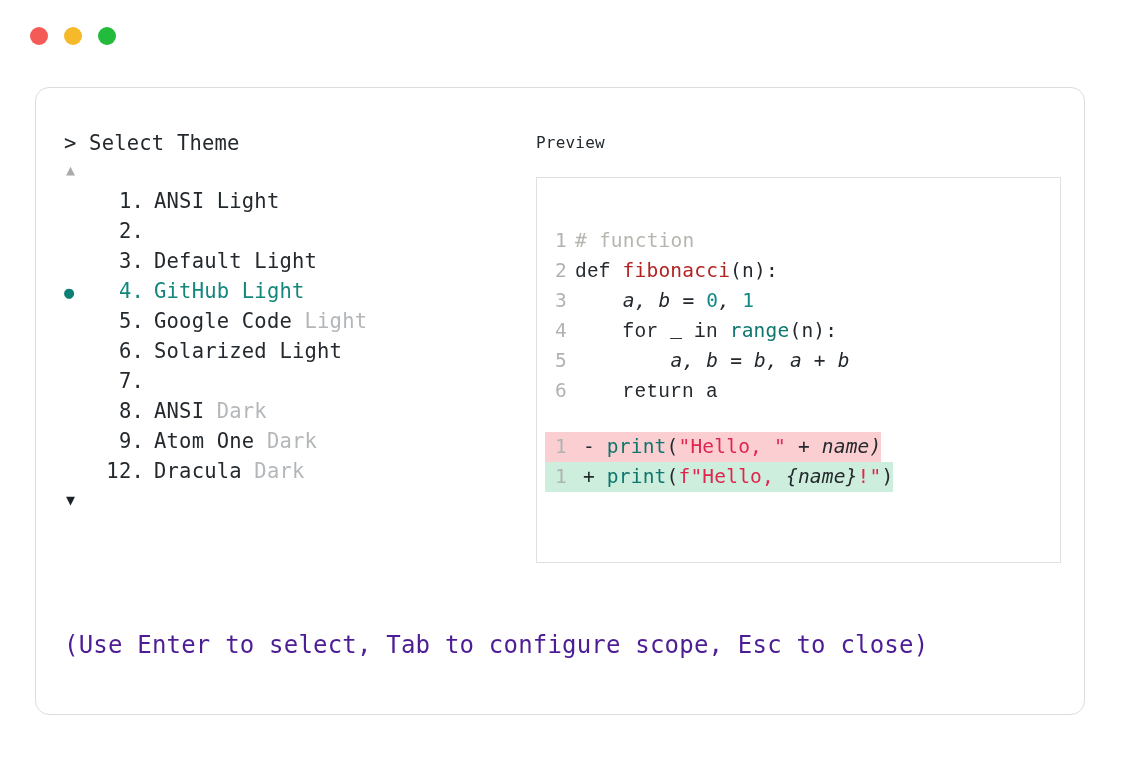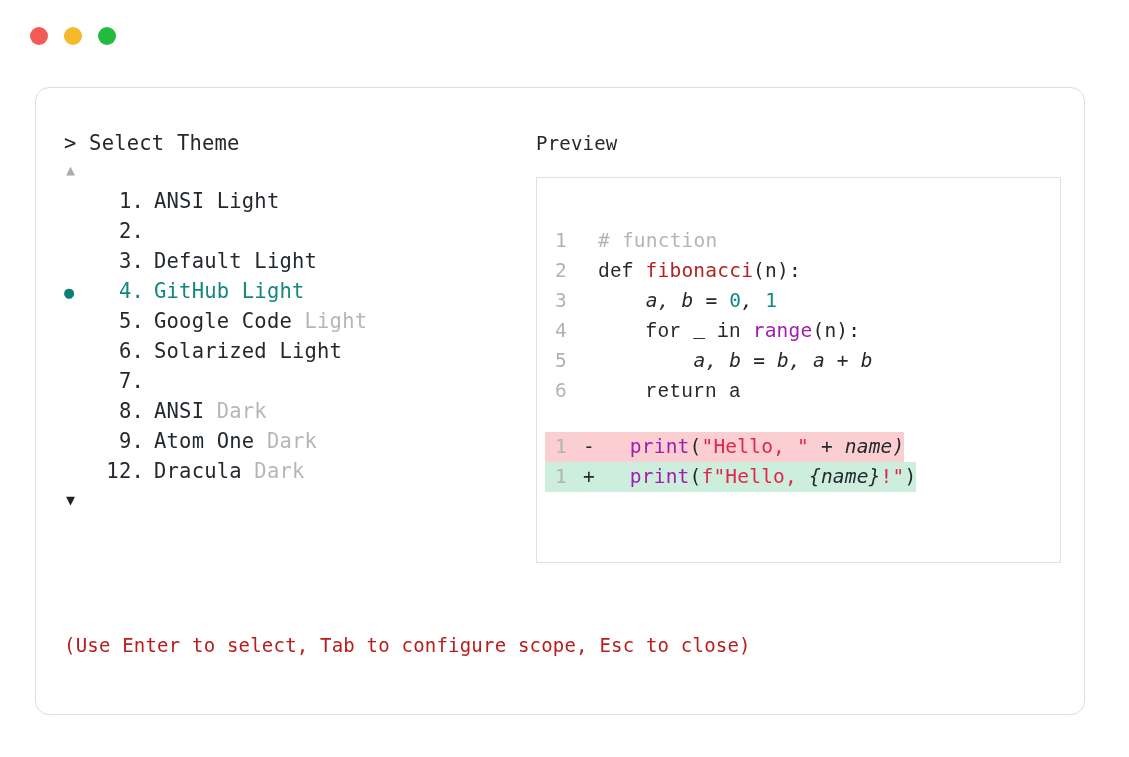--- a/index.html
+++ b/index.html
@@ -108,36 +108,36 @@
   .theme-row.selected .num-cell,
   .theme-row.selected .name-cell,
   .theme-row.selected .variant { color: #15867c; }
   .variant.muted { color: #b4b7ba; }
   .variant.strong { color: #24292e; }
 
   .hint {
     position: absolute;
     left: 28px;
     top: 543px;
-    font-size: 19px;
+    font-size: 24px;
     line-height: 28px;
-    color: #b91c1c;
+    color: #4c1d95;
     letter-spacing: 0.2px;
     white-space: pre;
   }
 
   
   .right-col {
     position: absolute;
     left: 500px;
     top: 40px;
     width: 530px;
   }
   .preview-label {
-    font-size: 19px;
+    font-size: 16px;
     line-height: 30px;
     color: #24292e;
     letter-spacing: 0.2px;
     white-space: pre;
   }
   .preview-box {
     margin-top: 19px;
     width: 525px;
     height: 386px;
     box-sizing: border-box;
@@ -160,35 +160,35 @@
     height: 30px;
     white-space: pre;
   }
   .ln {
     flex: 0 0 22px;
     width: 22px;
     text-align: right;
     color: #b0b3b5;
     white-space: pre;
   }
-  .code-text { padding-left: 8px; white-space: pre; color: #24292e; margin-left: 23px; }
+  .code-text { padding-left: 8px; white-space: pre; color: #24292e; }
 
   .blank-line { height: 26px; }
 
   
   .diff-line { display: flex; align-items: baseline; height: 30px; white-space: pre; width: max-content; }
   .diff-del { background: #fbcfd2; }
   .diff-add { background: #cdeedc; }
   .diff-sign { color: #24292e; white-space: pre; }
 
   
   .tok-comment { color: #b4b7b0; }
   .tok-kw      { color: #24292e; font-family: Liberation Mono, monospace; }
   .tok-fn      { color: #b22222; }
-  .tok-builtin { color: #a21caf; }
+  .tok-builtin { color: #0f766e; }
   .tok-num     { color: #0e8a84; }
   .tok-str     { color: #e0254f; }
   .tok-plain   { color: #24292e; font-style: italic; }
   .tok-punct   { color: #24292e; }
 </style>
 </head>
 <body>
 
 <div class="titlebar">
   <div class="dots">

